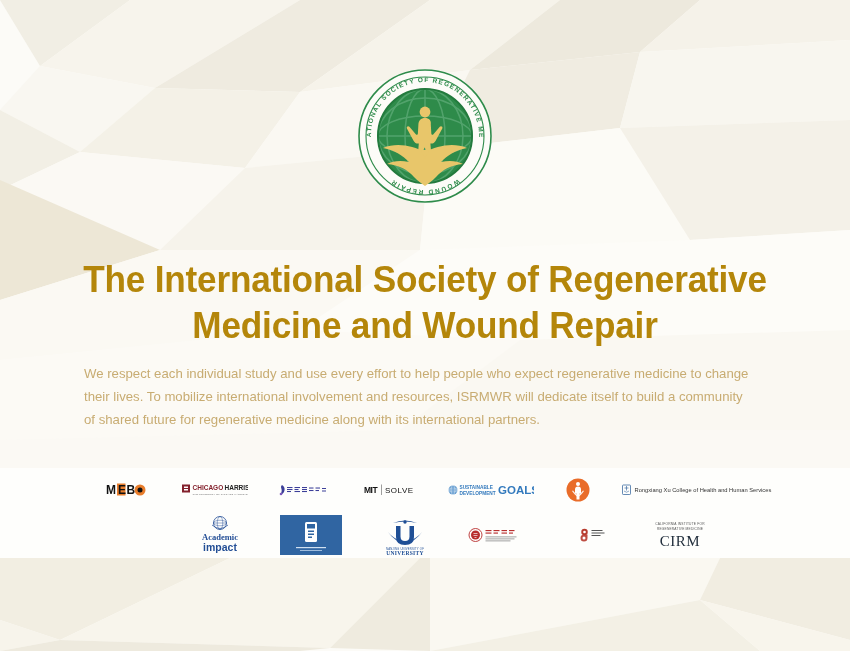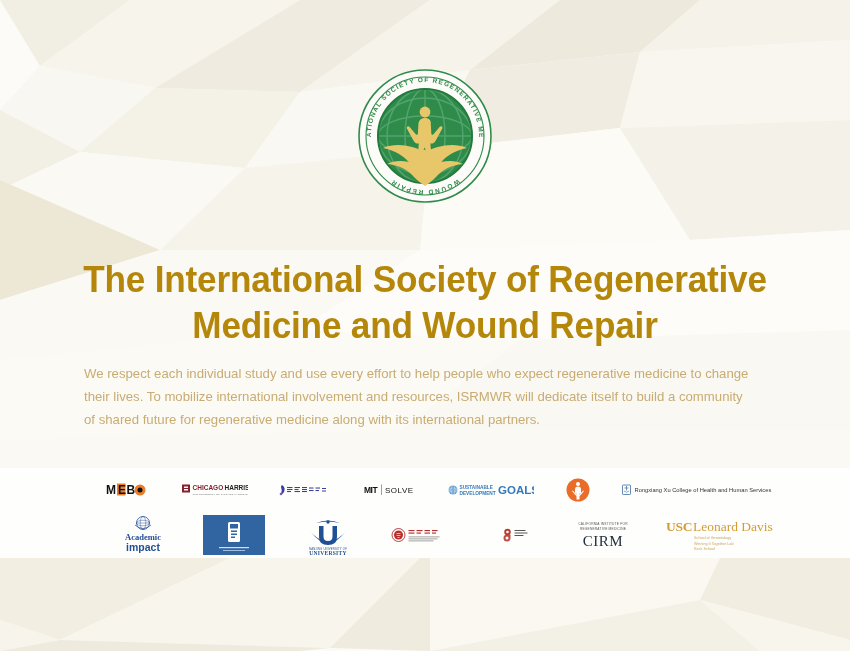--- a/index.html
+++ b/index.html
@@ -343,27 +343,17 @@
 
       <div class="logo">
         <svg width="56" height="34" viewBox="0 0 112 68">
           <text x="56" y="14" text-anchor="middle" font-family="&quot;Liberation Sans&quot;,sans-serif" font-size="6.5" fill="#555" letter-spacing="0.4">CALIFORNIA INSTITUTE FOR</text>
           <text x="56" y="23" text-anchor="middle" font-family="&quot;Liberation Sans&quot;,sans-serif" font-size="6.5" fill="#555" letter-spacing="0.4">REGENERATIVE MEDICINE</text>
           <text x="56" y="56" text-anchor="middle" font-family="&quot;Liberation Serif&quot;,serif" font-size="30" fill="#1d2b3a" letter-spacing="1">CIRM</text>
         </svg>
         <span class="sr">CIRM</span>
       </div>
 
-      <div class="logo">
-        <svg width="120" height="36" viewBox="0 0 240 72">
-          <text x="2" y="28" font-family="&quot;Liberation Serif&quot;,serif" font-size="27" font-weight="bold" fill="#D99C2B" letter-spacing="-0.5">USC</text>
-          <text x="56" y="28" font-family="&quot;Liberation Serif&quot;,serif" font-size="27" fill="#D99C2B">Leonard Davis</text>
-          <text x="58" y="44" font-family="&quot;Liberation Sans&quot;,sans-serif" font-size="7.5" fill="#C9A45A">School of Gerontology</text>
-          <text x="58" y="55" font-family="&quot;Liberation Sans&quot;,sans-serif" font-size="7.5" fill="#C9A45A">Winning It Together Lab</text>
-          <text x="58" y="66" font-family="&quot;Liberation Sans&quot;,sans-serif" font-size="7.5" fill="#C9A45A">Keck School</text>
-        </svg>
-        <span class="sr">USC Leonard Davis</span>
-      </div>
 
     </div>
   </div>
 
 </div>
 
 </body></html>

